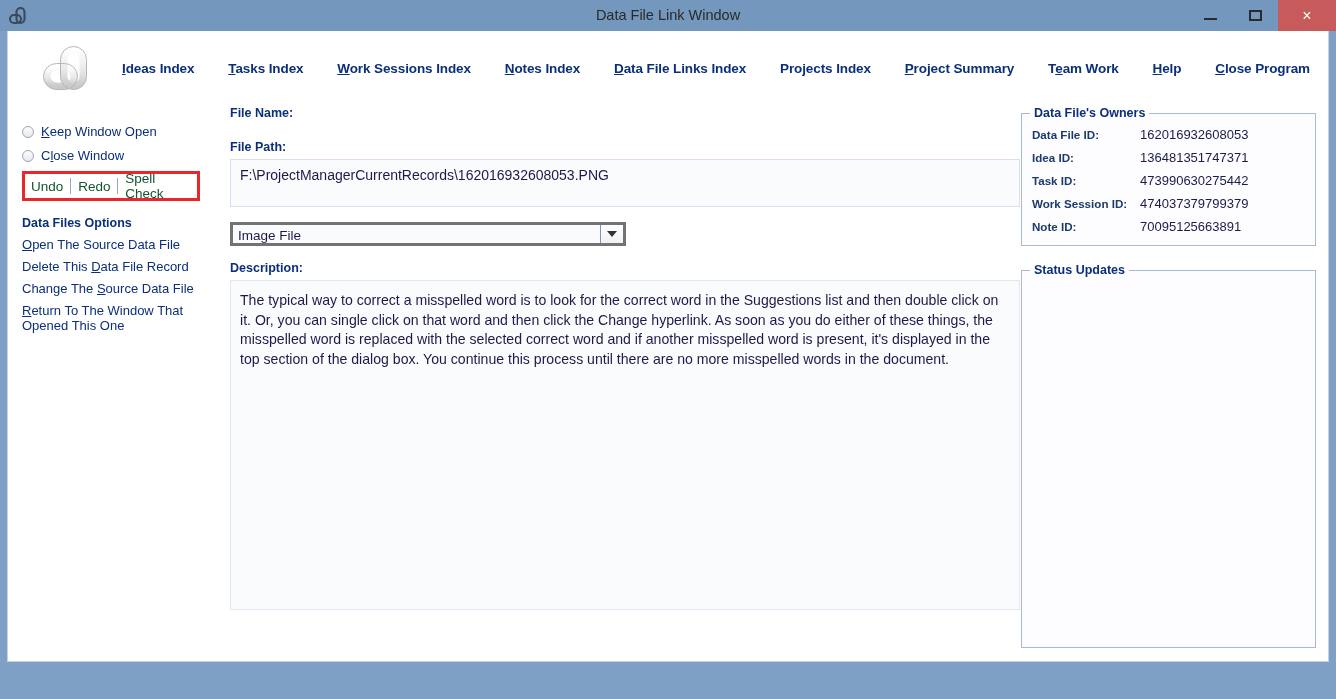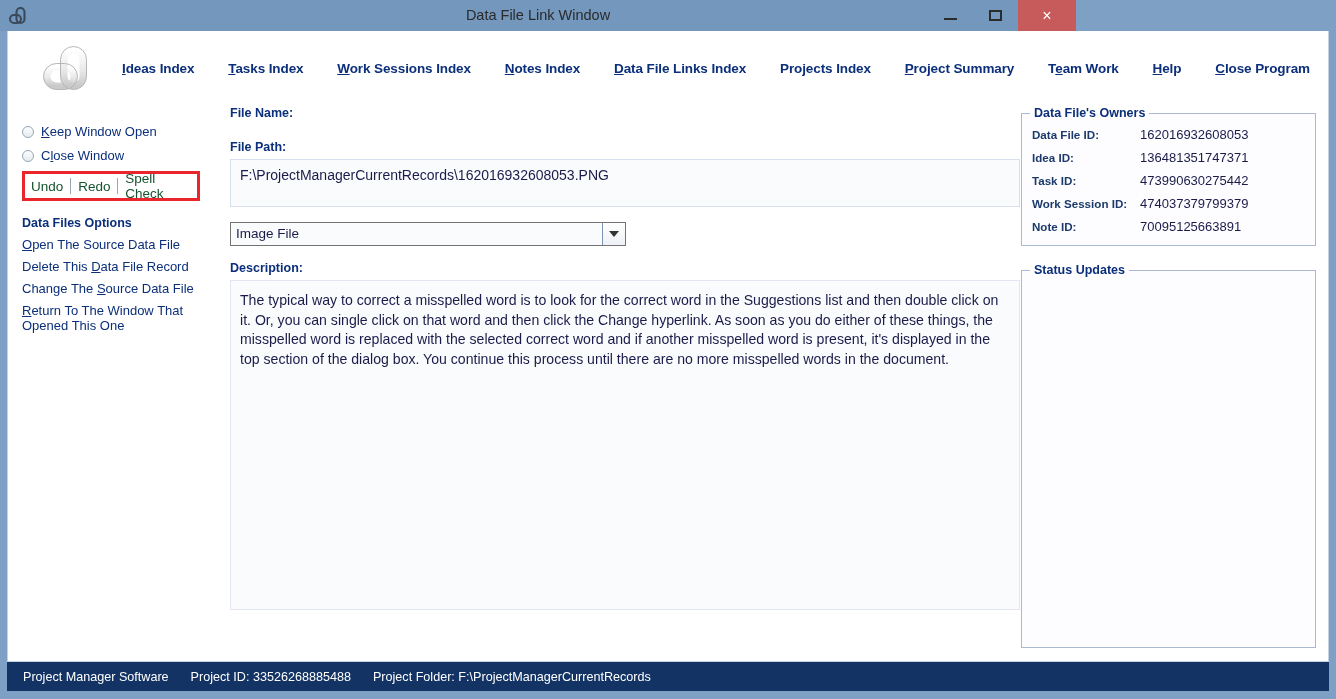--- a/index.html
+++ b/index.html
@@ -16,21 +16,21 @@
   
   #window {
     position: relative;
     width: 1336px; height: 699px;
     background: #7da0c4;
   }
 
   
   #titlebar {
     position: absolute; left: 0; top: 0;
-    width: 1076px; height: 31px;
+    width: 1336px; height: 31px;
     background: #7397bd;
     display: flex; align-items: center;
   }
   #title-icon {
     width: 26px; height: 26px;
     margin-left: 6px;
     position: relative;
     flex: 0 0 auto;
   }
   #title-icon svg { display: block; }
@@ -185,21 +185,21 @@
     width: 100%;
   }
   #file-name-box { height: 30px; padding-top: 6px; }
   #file-path-box { height: 48px; padding-top: 7px; }
   .gap { height: 15px; }
 
   #file-type-wrap {
     display: flex;
     width: 396px;
     height: 24px;
-    border: 1px solid #737373;
+    border: 3px solid #737373;
     background: #fafbfd;
   }
   #file-type-value {
     flex: 1 1 auto;
     color: #1b1b4a;
     font-size: 13.5px;
     padding: 3px 5px;
   }
   #file-type-arrow {
     width: 23px;
@@ -441,25 +441,14 @@
 
         <fieldset class="panel" id="status-panel">
           <legend>Status Updates</legend>
           <div id="status-content"></div>
         </fieldset>
       </div>
 
     </div>
   </div>
 
-  <div id="footer">
-    <span class="f-seg">Project Manager Software</span>
-    <span class="f-seg">
-      <span>Project ID:</span>
-      <span>33526268885488</span>
-    </span>
-    <span class="f-seg">
-      <span>Project Folder:</span>
-      <span>F:\ProjectManagerCurrentRecords</span>
-    </span>
-  </div>
 
 </div>
 
 </body></html>

